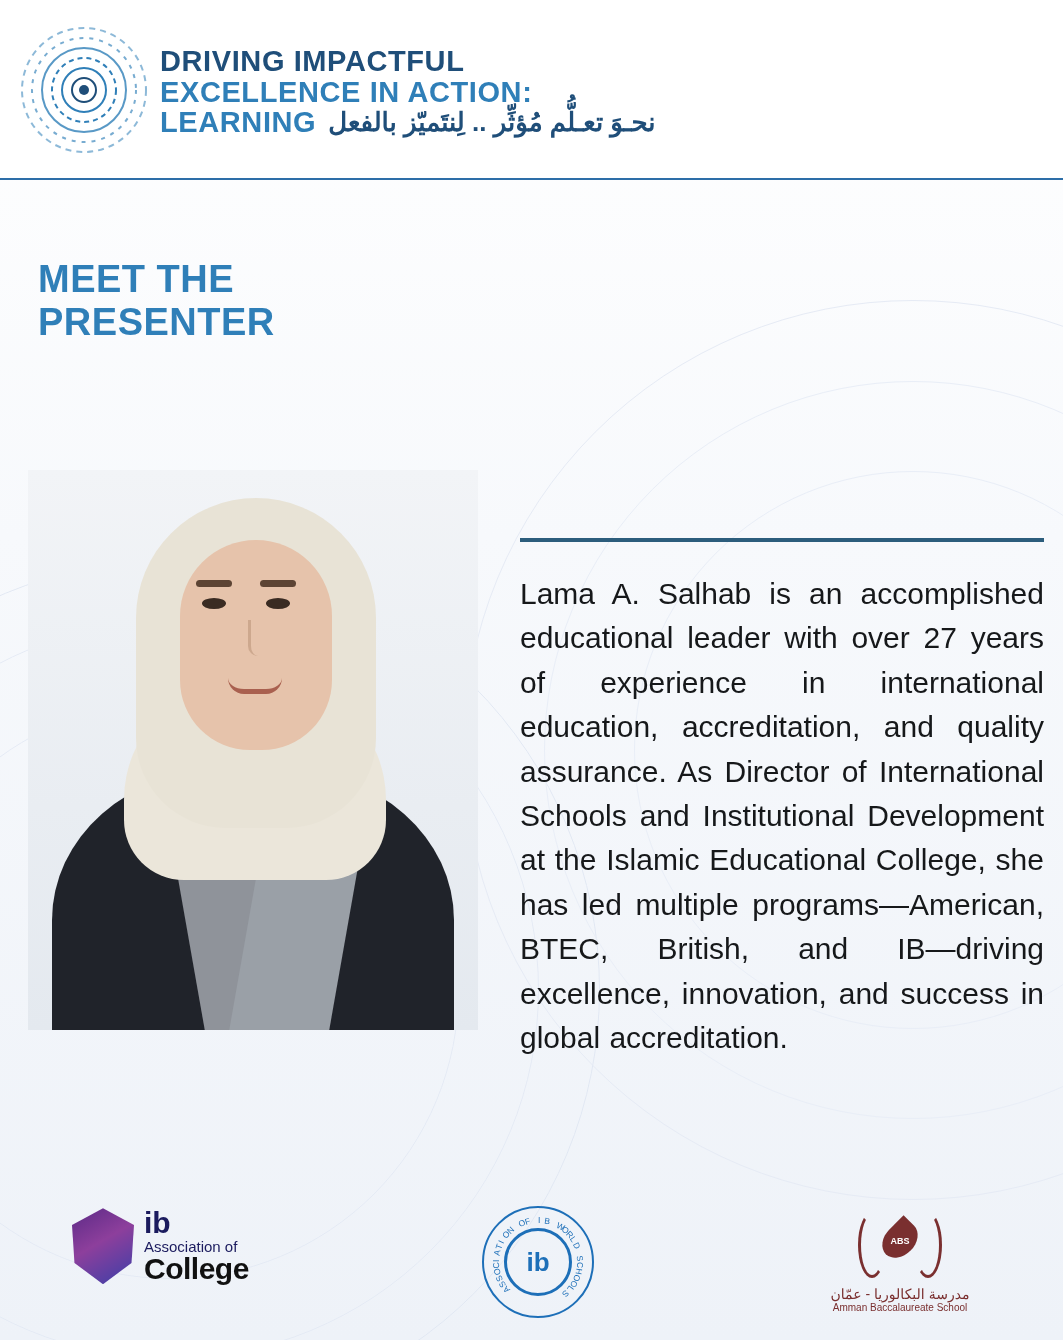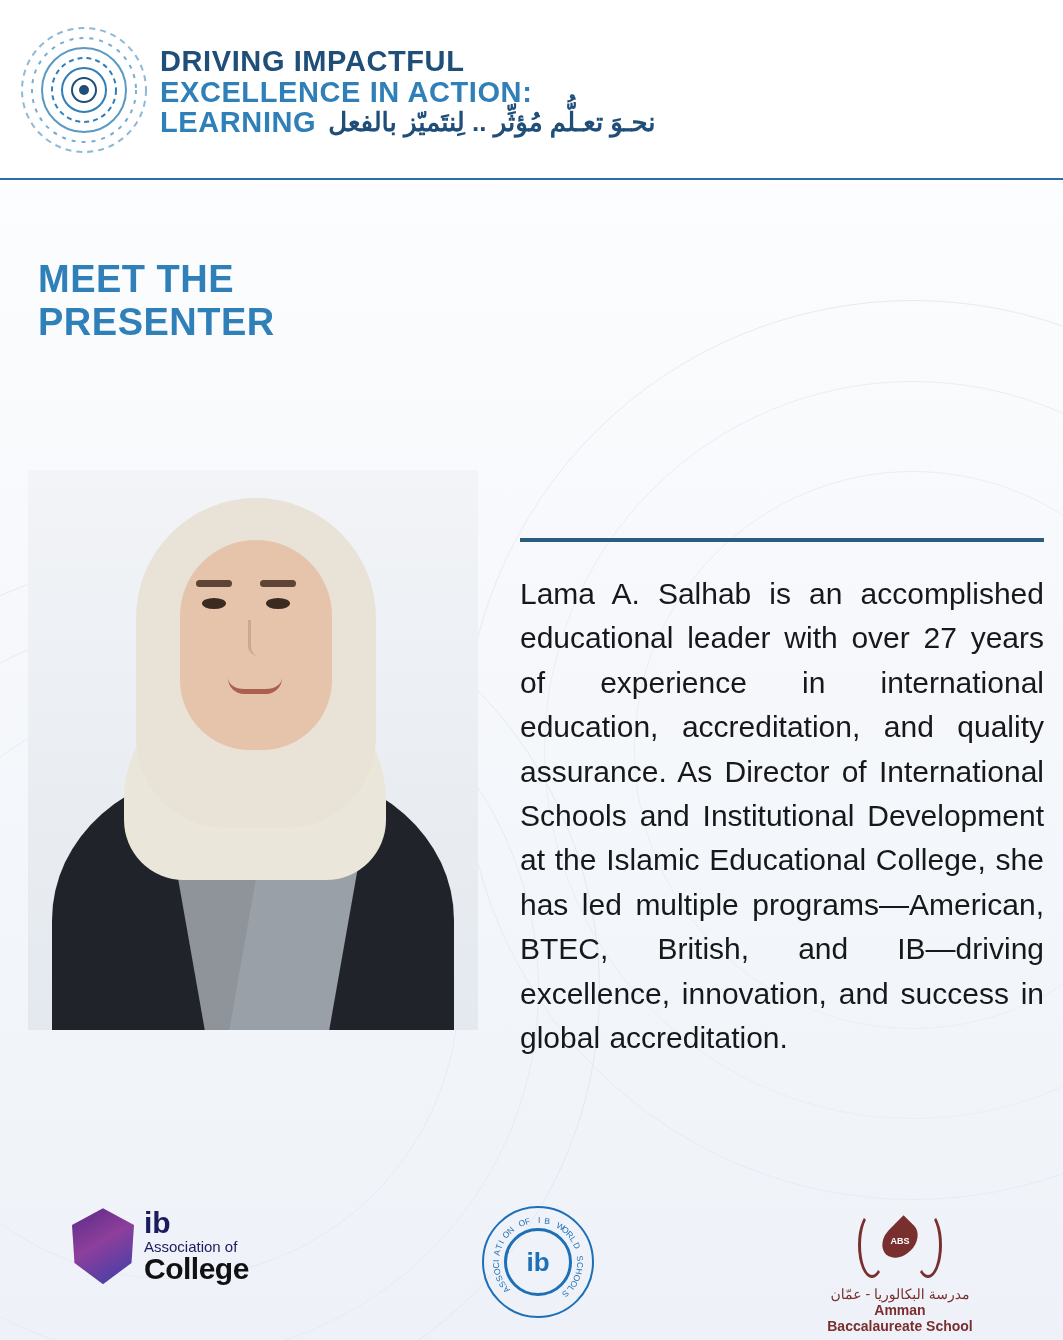--- a/index.html
+++ b/index.html
@@ -293,21 +293,21 @@
   }
   .abs-wreath-l, .abs-wreath-r {
     position: absolute; top: 6px;
     width: 28px; height: 66px;
     border: 3px solid #7a2f2f;
     border-radius: 50%;
   }
   .abs-wreath-l { left: 4px; border-right-color: transparent; border-top-color: transparent; }
   .abs-wreath-r { right: 4px; border-left-color: transparent; border-top-color: transparent; }
   .abs-ar { font-size: 14px; color: #7a2f2f; direction: rtl; }
-  .abs-en { font-size: 14px; color: #7a2f2f; font-weight: bold; }
+  .abs-en { font-size: 10px; color: #7a2f2f; font-weight: normal; }
 </style>
 </head>
 <body>
 
 <div class="poster">
 
   <div class="bg-rings"></div>
   <div class="bg-rings2"></div>
 
   <div class="header">

